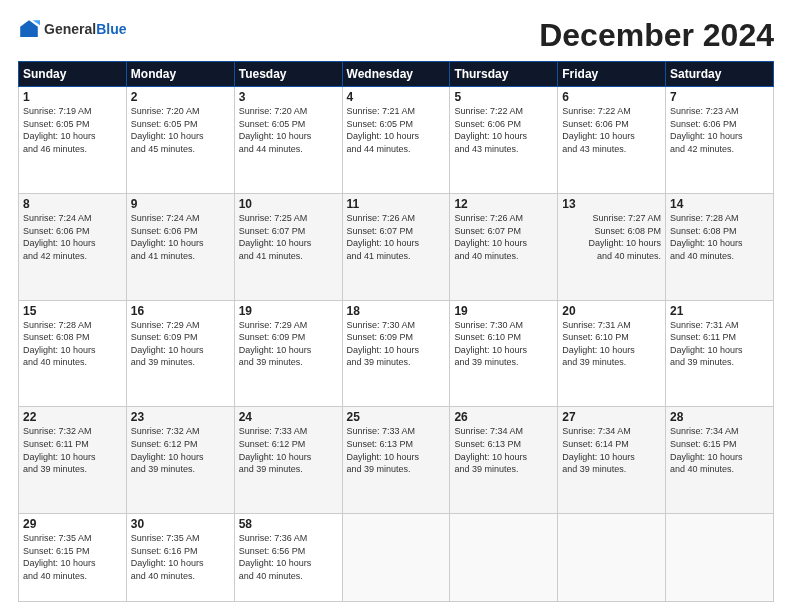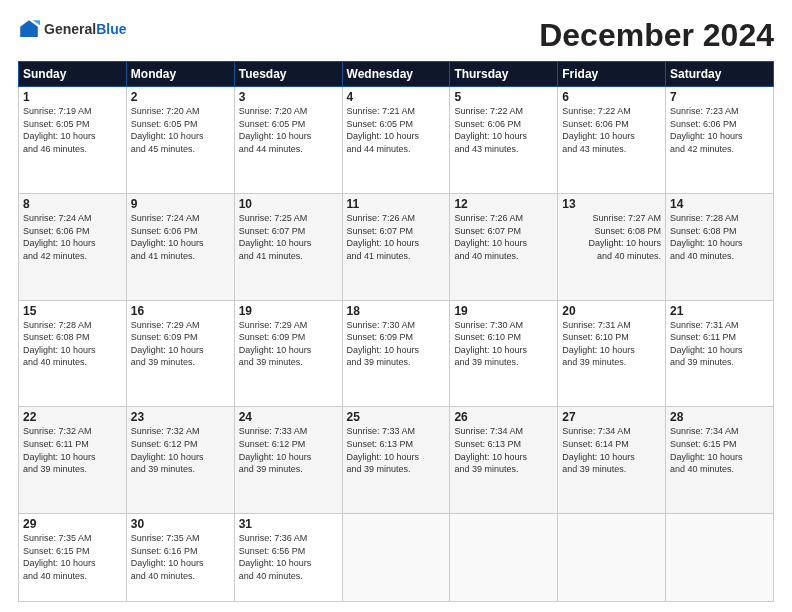--- a/index.html
+++ b/index.html
@@ -341,21 +341,21 @@
 and 40 minutes.</div>
           </td>
           <td>
             <span class="day-number">30</span>
             <div class="day-info" style="white-space: pre-line;">Sunrise: 7:35 AM
 Sunset: 6:16 PM
 Daylight: 10 hours
 and 40 minutes.</div>
           </td>
           <td>
-            <span class="day-number">31</span>
+            <span class="day-number">58</span>
             <div class="day-info" style="white-space: pre-line;">Sunrise: 7:36 AM
 Sunset: 6:56 PM
 Daylight: 10 hours
 and 40 minutes.</div>
           </td>
           <td class="empty-cell"></td>
           <td class="empty-cell"></td>
           <td class="empty-cell"></td>
           <td class="empty-cell"></td>
         </tr>

